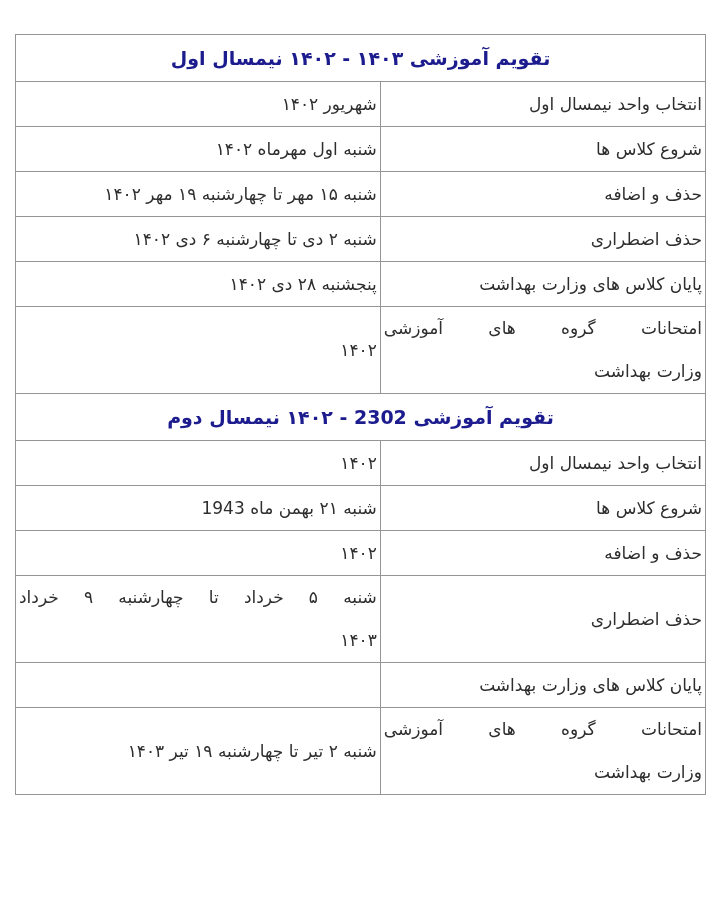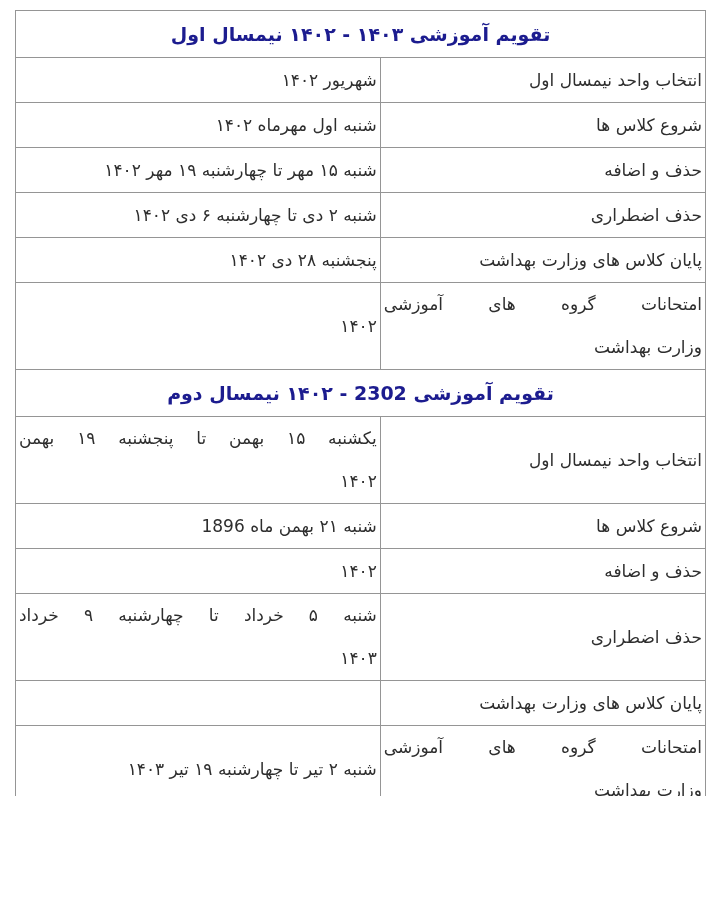--- a/index.html
+++ b/index.html
@@ -8,20 +8,21 @@
     --border:#959595;
     --background:#ffffff;
   }
   html,body{margin:0;padding:0;}
   .page{
     position:relative;
     width:720px;height:796px;
     background:var(--background);
     font-family:"DejaVu Sans",sans-serif;
     overflow:hidden;
+    margin-top:24px;
   }
   .calendar{
     position:absolute;top:10px;left:15px;
     width:691px;
     border:1px solid var(--border);
     box-sizing:border-box;
     direction:rtl;
   }
   .trow{display:flex;border-top:1px solid var(--border);}
   .trow:first-child{border-top:none;}
@@ -116,30 +117,29 @@
         </div>
       </div>
       <div class="trow section-header">
         <div class="header-text">تقویم آموزشی 2302 - ۱۴۰۲ نیمسال دوم</div>
       </div>
       <div class="trow row">
         <div class="cell cell-label">
           <div class="ln">انتخاب واحد نیمسال اول</div>
         </div>
         <div class="cell cell-value">
-          <div class="ln stretch">یکشنبه ۱۵ بهمن تا پنجشنبه ۱۹ بهمن</div>
           <div class="ln">۱۴۰۲</div>
         </div>
       </div>
       <div class="trow row">
         <div class="cell cell-label">
           <div class="ln">شروع کلاس ها</div>
         </div>
         <div class="cell cell-value">
-          <div class="ln">شنبه ۲۱ بهمن ماه 1896</div>
+          <div class="ln">شنبه ۲۱ بهمن ماه 1943</div>
         </div>
       </div>
       <div class="trow row">
         <div class="cell cell-label">
           <div class="ln">حذف و اضافه</div>
         </div>
         <div class="cell cell-value">
           <div class="ln">۱۴۰۲</div>
         </div>
       </div>

